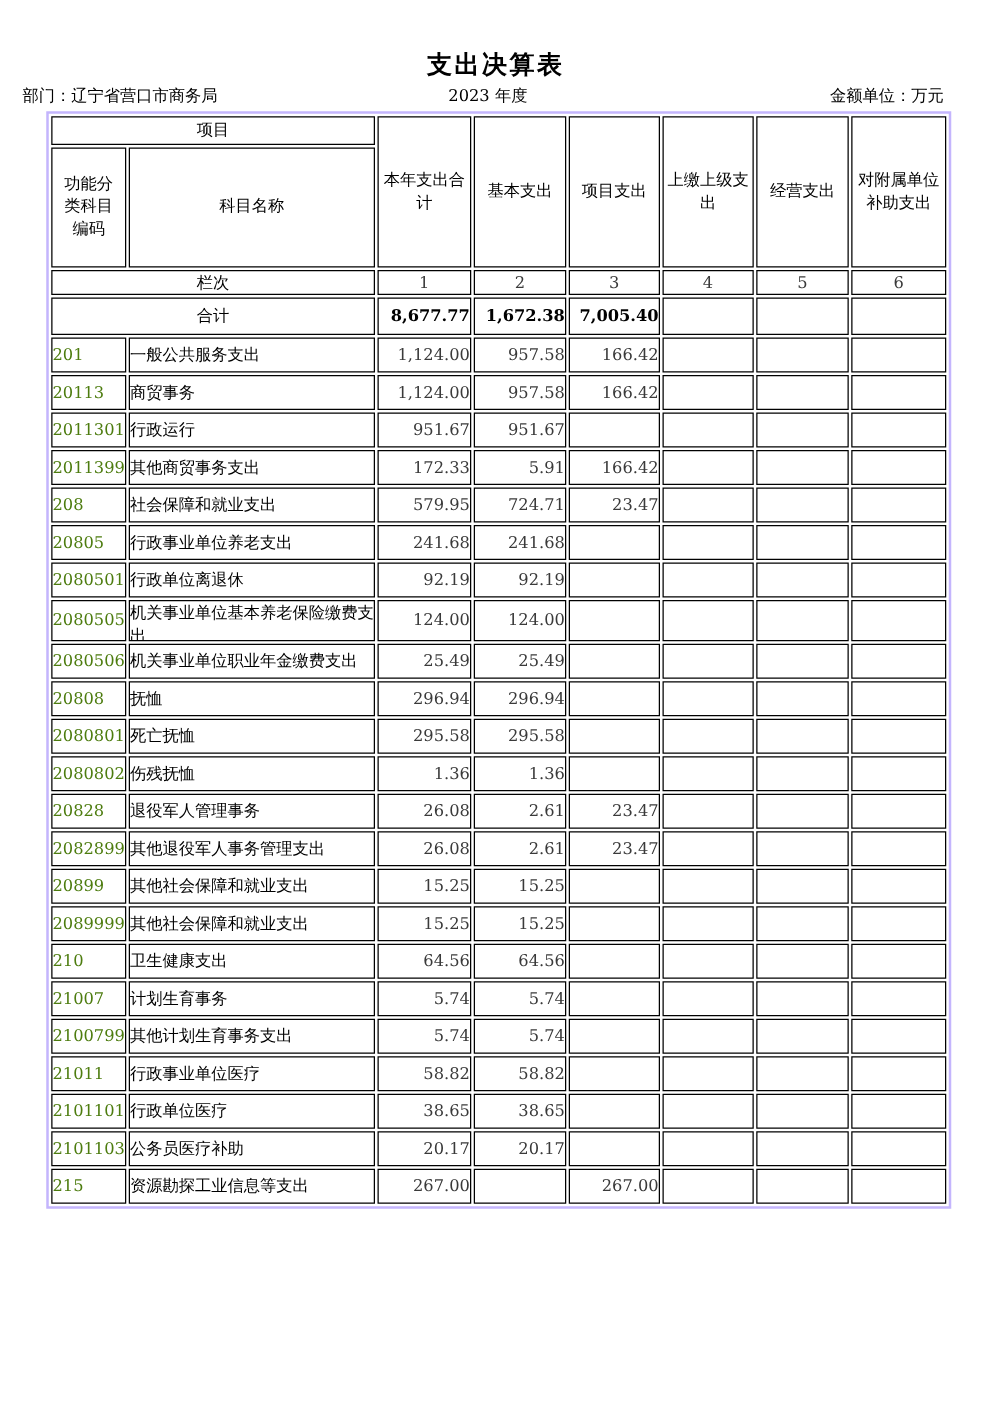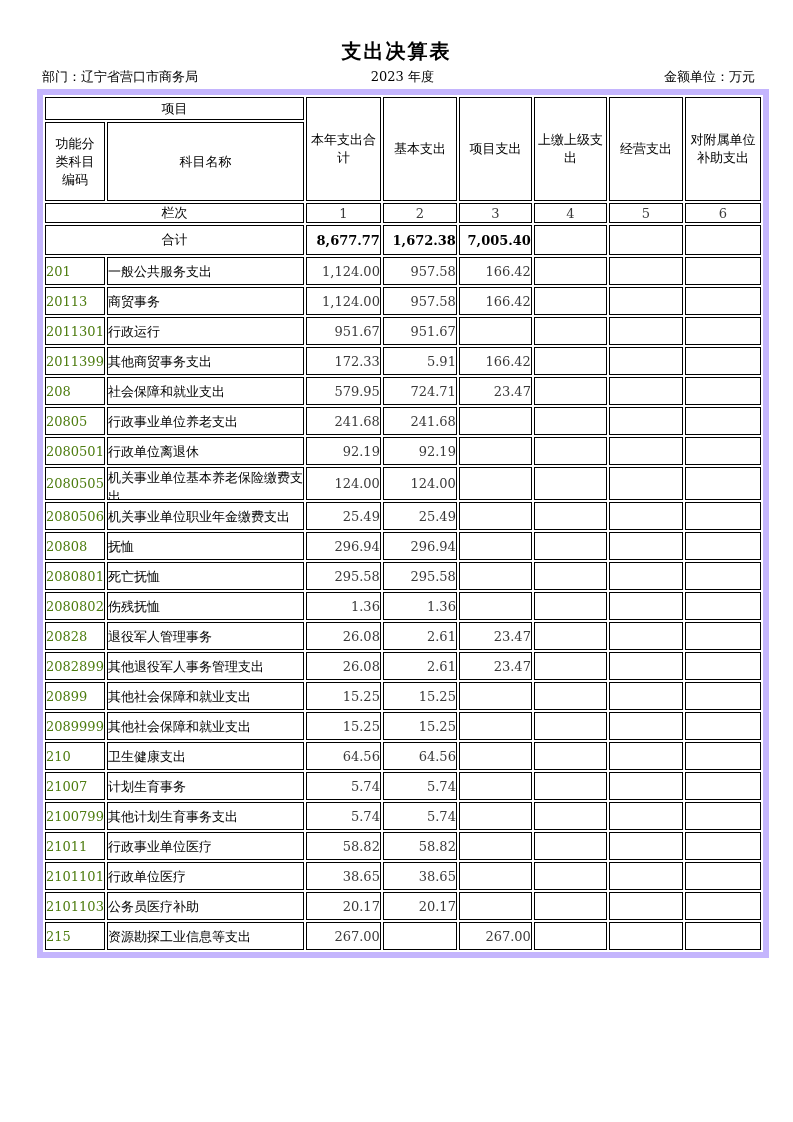--- a/index.html
+++ b/index.html
@@ -20,34 +20,34 @@
     letter-spacing: 2px;
     color: #000;
   }
   .table-code-line {
     margin: 13px 38px 0 38px;
     text-align: right;
     font-size: 13px;
   }
   .meta-row {
     position: relative;
-    margin: 3px 38px 4px 42px;
+    margin: 3px 38px 4px 18px;
     height: 17px;
     font-size: 13px;
   }
   .meta-left  { position: absolute; left: 0; top: 0; }
   .meta-center{ position: absolute; left: 50%; top: 0; transform: translateX(-44%); }
   .meta-right { position: absolute; right: 0; top: 0; }
 
   table.fin {
     margin-left: 37px;
     border-collapse: separate;
     border-spacing: 2px;
     table-layout: fixed;
-    border: 6px solid #c4b5fd;
+    border: 2px solid #c4b5fd;
     background: #fff;
   }
   table.fin td {
     box-sizing: border-box;
     border: 1px solid #000;
     vertical-align: middle;
     overflow: hidden;
     font-size: 13px;
     padding: 0;
   }
@@ -56,21 +56,21 @@
   
   td.code { text-align: left; padding-left: 5px; font-size: 12px; color: #4d7c0f; }
   td.name { text-align: left; padding-left: 7px; }
   td.name .nm { max-height: 31px; overflow: hidden; line-height: 19px; }
   td.num  { text-align: right; padding-right: 7px; font-size: 12px; color: #3a3a3a; }
   td.numc { text-align: center; font-size: 12px; color: #3a3a3a; }
   td.lbl  { text-align: center; font-size: 13px; }
   td.bold { font-weight: bold; color: #000; font-size: 12.5px; }
 
   tr.rowA  td { height: 23px; }
-  tr.rowB  td { height: 79px; }
+  tr.rowB  td { height: 96px; }
   tr.lanci td { height: 16px; }
   tr.total td { height: 30px; }
   tbody.data tr td { height: 28px; }
 </style>
 </head>
 <body>
 
 <div class="page">
 
   <div class="doc-title">支出决算表</div>

